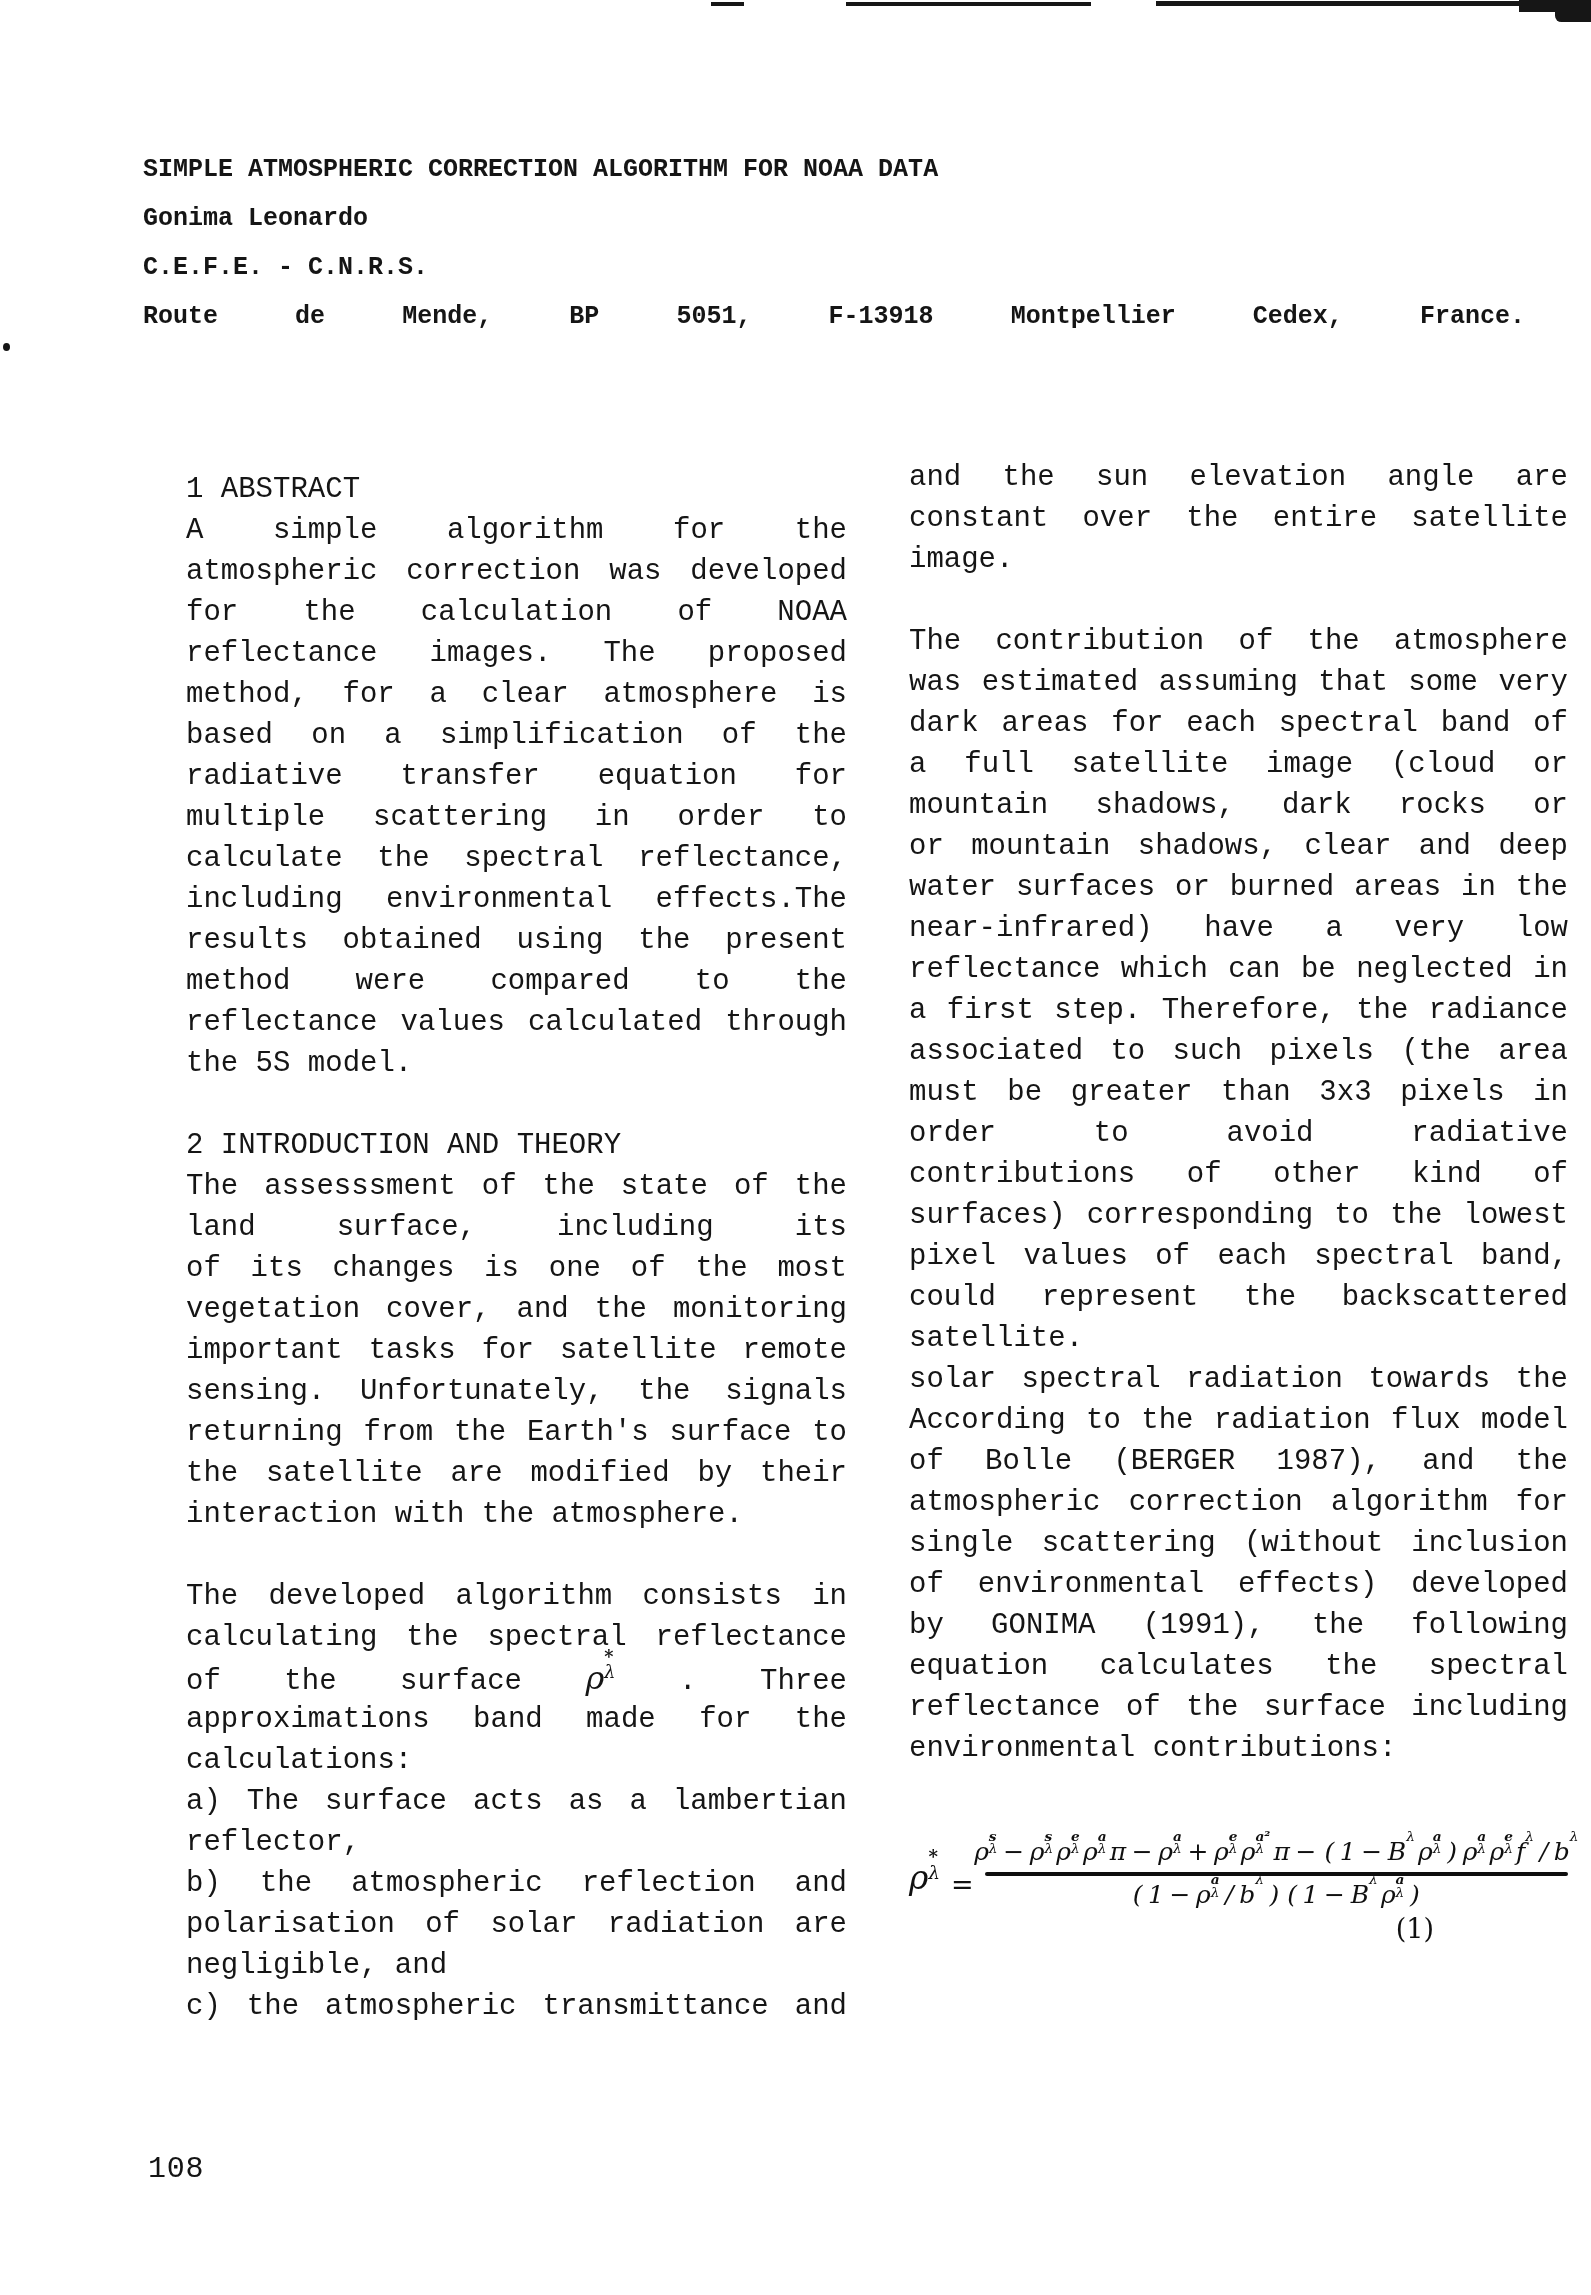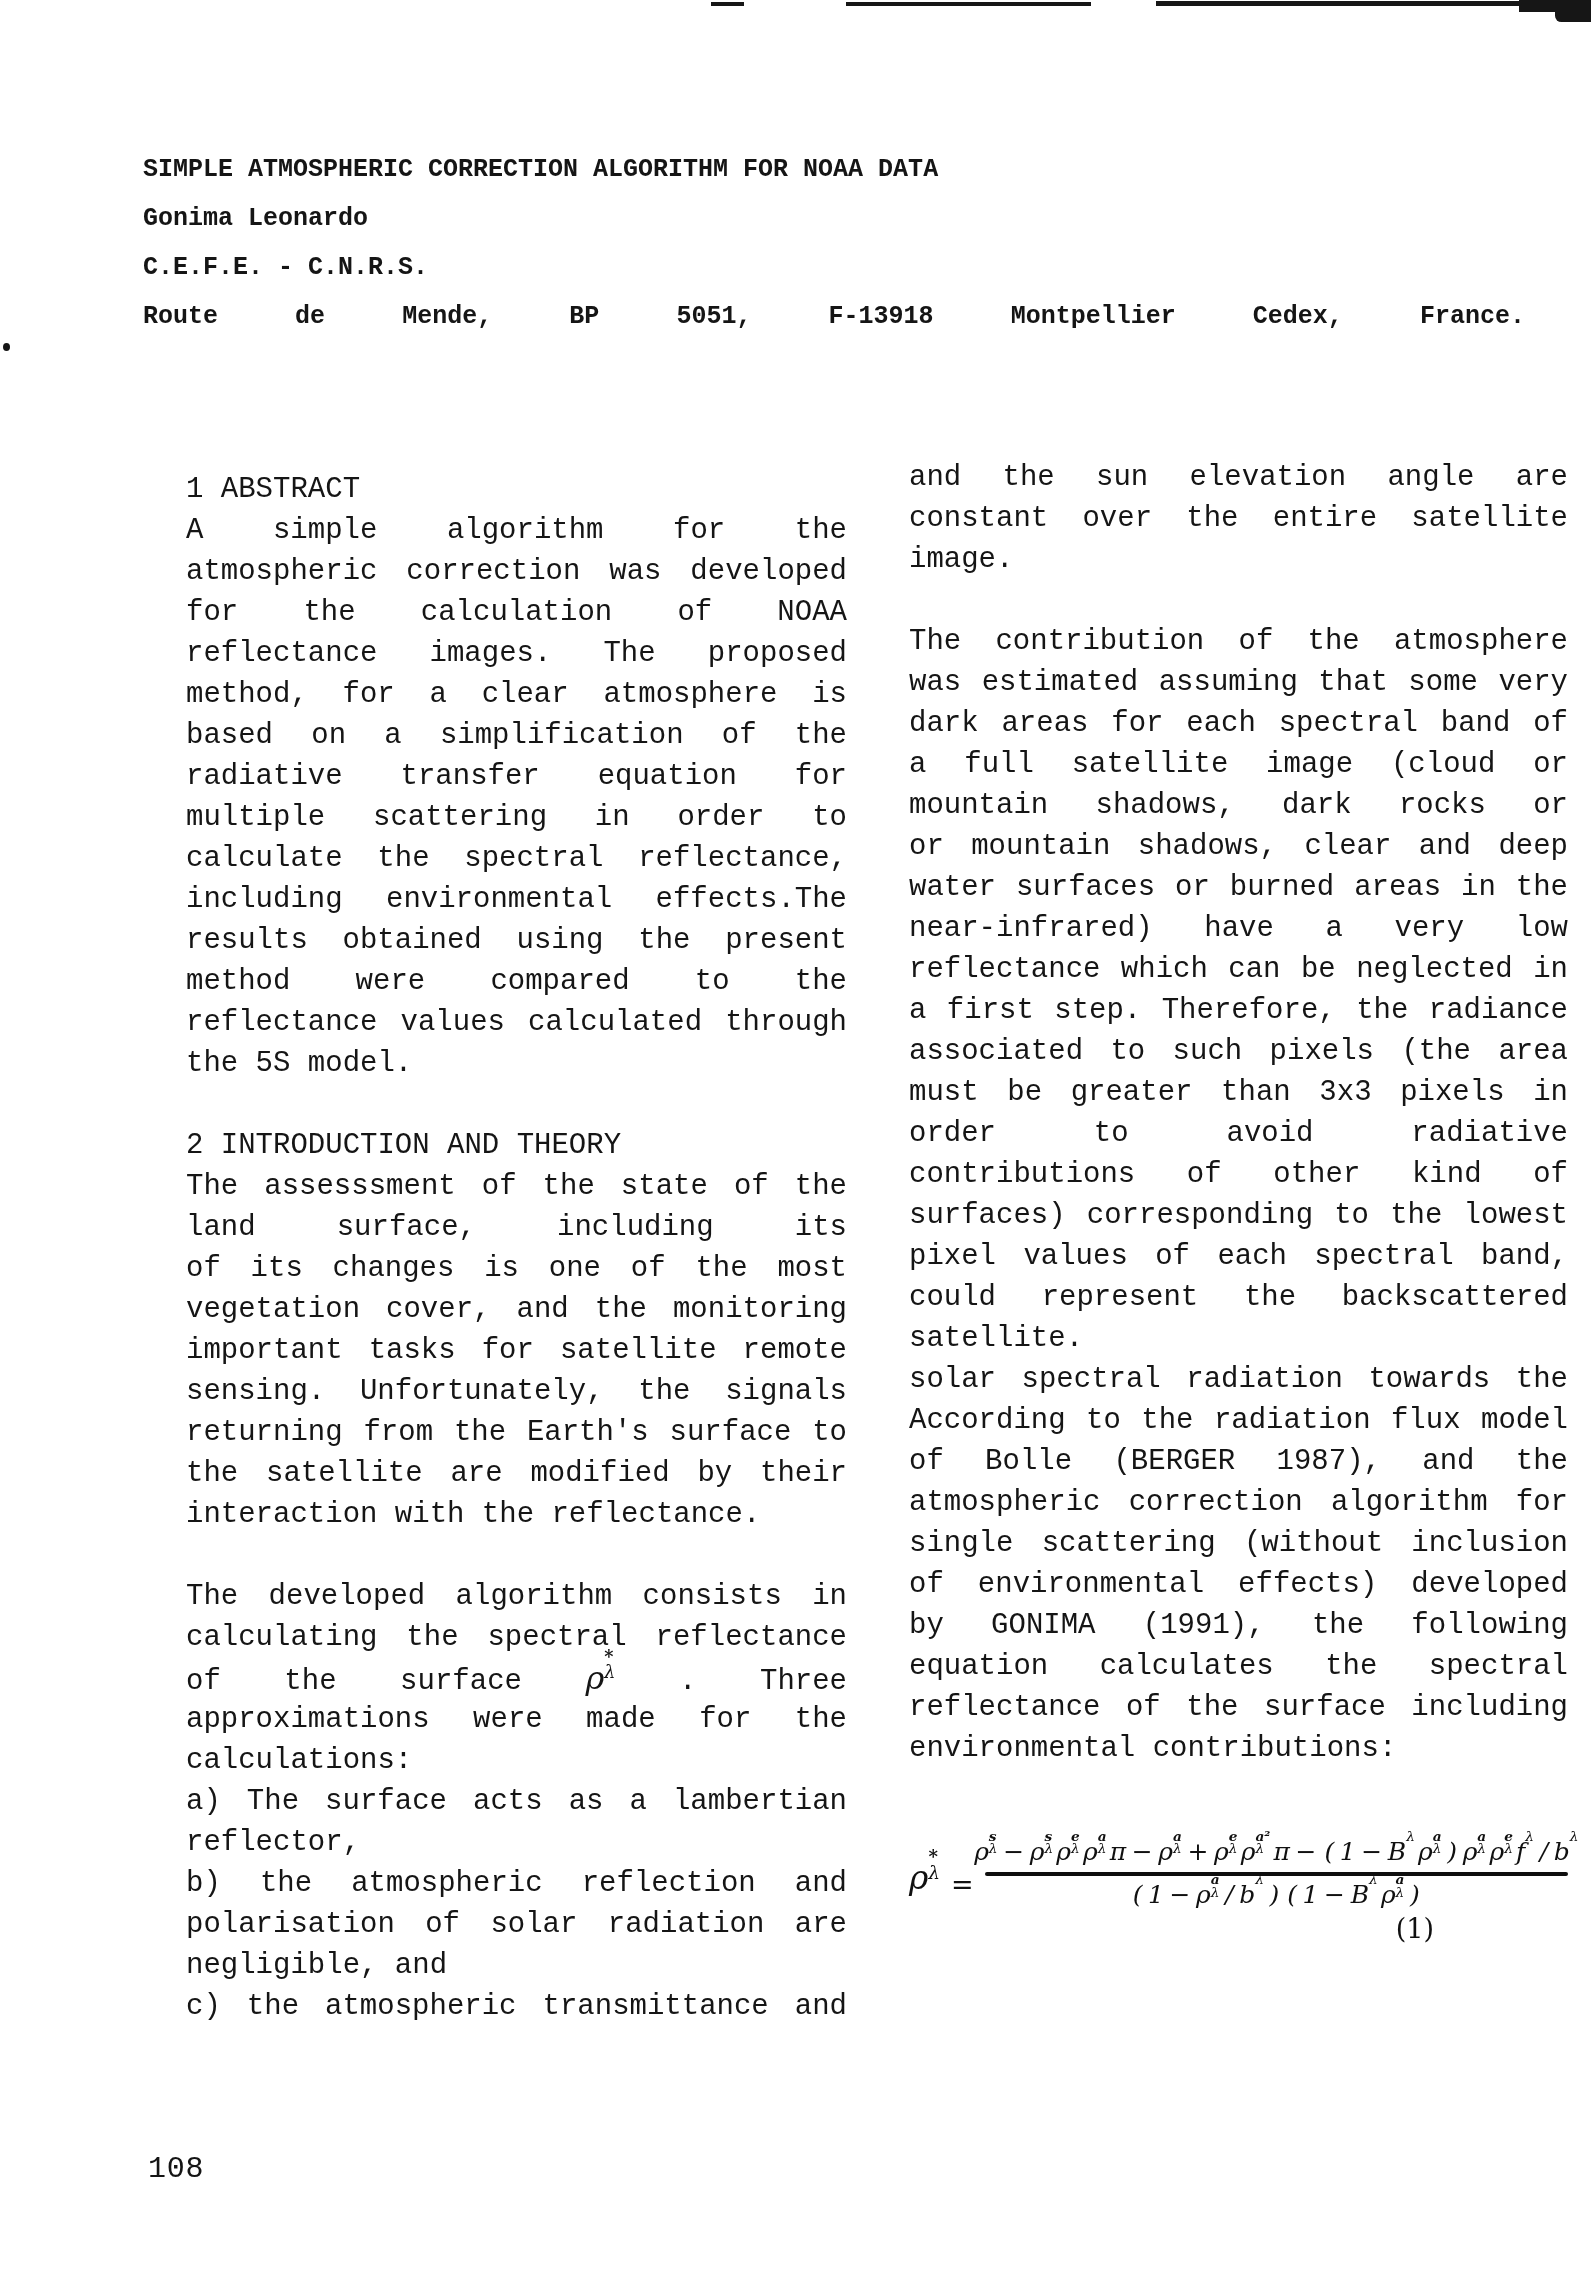--- a/index.html
+++ b/index.html
@@ -85,32 +85,32 @@
       <div class="gap"></div>
       <div class="line">2 INTRODUCTION AND THEORY</div>
       <div class="line j">The assesssment of the state of the</div>
       <div class="line j">land surface, including its</div>
       <div class="line j">of its changes is one of the most</div>
       <div class="line j">vegetation cover, and the monitoring</div>
       <div class="line j">important tasks for satellite remote</div>
       <div class="line j">sensing. Unfortunately, the signals</div>
       <div class="line j">returning from the Earth's surface to</div>
       <div class="line j">the satellite are modified by their</div>
-      <div class="line">interaction with the reflectance.</div>
+      <div class="line">interaction with the atmosphere.</div>
       <div class="gap"></div>
       <div class="line j">The developed algorithm consists in</div>
       <div class="line j">calculating the spectral reflectance</div>
       <div class="line j">of the surface <span class="sym">
           <span class="base">ρ</span>
           <span class="ss">
             <span class="sup">*</span>
             <span class="sub">λ</span>
           </span>
         </span> . Three</div>
-      <div class="line j">approximations were made for the</div>
+      <div class="line j">approximations band made for the</div>
       <div class="line">calculations:</div>
       <div class="line j">a) The surface acts as a lambertian</div>
       <div class="line">reflector,</div>
       <div class="line j">b) the atmospheric reflection and</div>
       <div class="line j">polarisation of solar radiation are</div>
       <div class="line">negligible, and</div>
       <div class="line j">c) the atmospheric transmittance and</div>
     </div>
   <div class="col" id="col-right">
       <div class="line j">and the sun elevation angle are</div>

